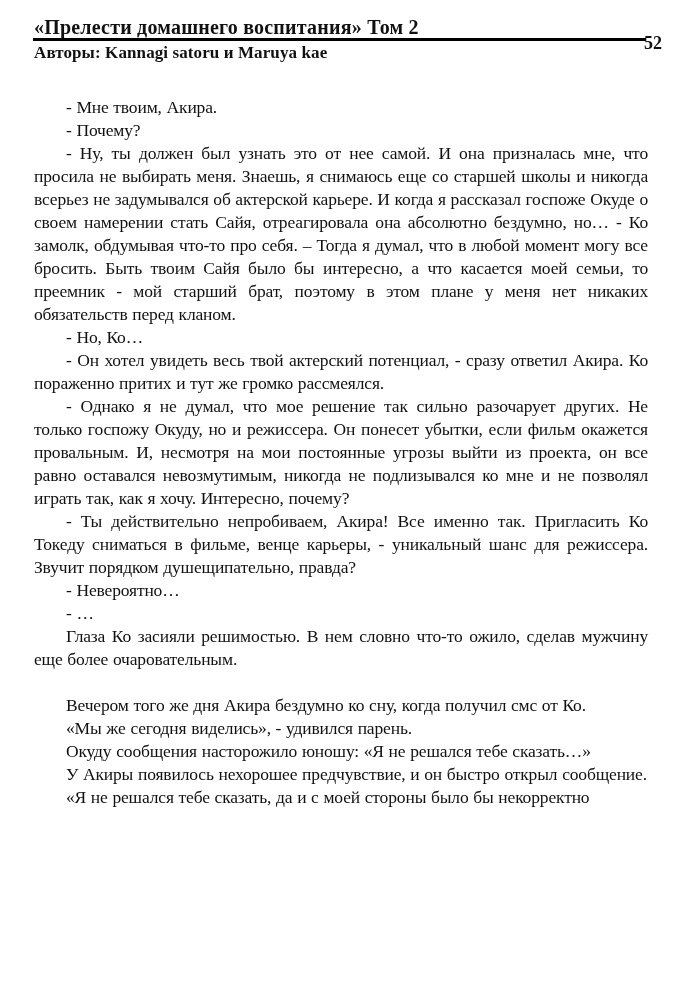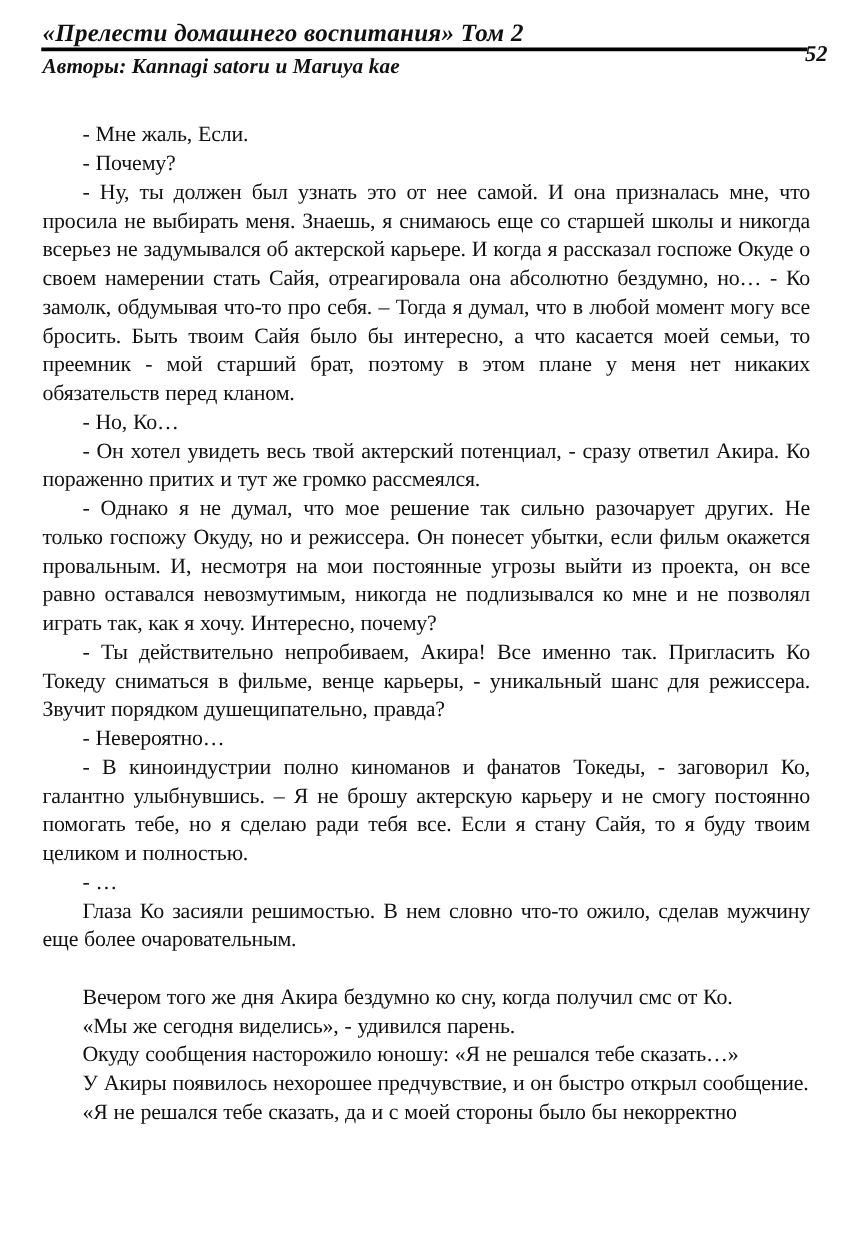--- a/index.html
+++ b/index.html
@@ -7,21 +7,21 @@
     position: relative;
     width: 682px;
     height: 1000px;
     background: #ffffff;
     color: #111111;
     font-family: "Liberation Serif", "DejaVu Serif", serif;
     overflow: hidden;
     box-sizing: border-box;
   }
   
-  .header { position: absolute; top: 0; left: 0; right: 0; height: 62px; font-style: italic; }
+  .header { position: absolute; top: 0; left: 0; right: 0; height: 62px; }
   .header-title {
     position: absolute;
     left: 34px; top: 16px;
     font-size: 20px;
     font-weight: 700;
     letter-spacing: 0.2px;
     white-space: nowrap;
   }
   .header-rule {
     position: absolute;
@@ -67,29 +67,28 @@
 <body>
 
 <div class="page">
   <div class="header">
     <div class="header-title">«Прелести домашнего воспитания» Том 2</div>
     <div class="header-rule"></div>
     <div class="page-number">52</div>
     <div class="authors-line">Авторы: Kannagi satoru и Maruya kae</div>
   </div>
   <div class="text-body">
-      <p class="para"><span>- Мне жаль, Если.</span></p>
+      <p class="para"><span>- Мне твоим, Акира.</span></p>
       <p class="para"><span>- Почему?</span></p>
       <p class="para"><span>- Ну, ты должен был узнать это от нее самой. И она призналась мне, что просила не выбирать меня. Знаешь, я снимаюсь еще со старшей школы и никогда всерьез не задумывался об актерской карьере. И когда я рассказал госпоже Окуде о своем намерении стать Сайя, отреагировала она абсолютно бездумно, но… - Ко замолк, обдумывая что-то про себя. – Тогда я думал, что в любой момент могу все бросить. Быть твоим Сайя было бы интересно, а что касается моей семьи, то преемник - мой старший брат, поэтому в этом плане у меня нет никаких обязательств перед кланом.</span></p>
       <p class="para"><span>- Но, Ко…</span></p>
       <p class="para"><span>- Он хотел увидеть весь твой актерский потенциал, - сразу ответил Акира. Ко пораженно притих и тут же громко рассмеялся.</span></p>
       <p class="para"><span>- Однако я не думал, что мое решение так сильно разочарует других. Не только госпожу Окуду, но и режиссера. Он понесет убытки, если фильм окажется провальным. И, несмотря на мои постоянные угрозы выйти из проекта, он все равно оставался невозмутимым, никогда не подлизывался ко мне и не позволял играть так, как я хочу. Интересно, почему?</span></p>
       <p class="para"><span>- Ты действительно непробиваем, Акира! Все именно так. Пригласить Ко Токеду сниматься в фильме, венце карьеры, - уникальный шанс для режиссера. Звучит порядком душещипательно, правда?</span></p>
       <p class="para"><span>- Невероятно…</span></p>
-      <p class="para"><span>- В киноиндустрии полно киноманов и фанатов Токеды, - заговорил Ко, галантно улыбнувшись. – Я не брошу актерскую карьеру и не смогу постоянно помогать тебе, но я сделаю ради тебя все. Если я стану Сайя, то я буду твоим целиком и полностью.</span></p>
       <p class="para"><span>- …</span></p>
       <p class="para"><span>Глаза Ко засияли решимостью. В нем словно что-то ожило, сделав мужчину еще более очаровательным.</span></p>
       <p class="para gap-before"><span>Вечером того же дня Акира бездумно ко сну, когда получил смс от Ко.</span></p>
       <p class="para"><span>«Мы же сегодня виделись», - удивился парень.</span></p>
       <p class="para"><span>Окуду сообщения насторожило юношу: </span><span class="italic">«Я не решался тебе сказать…»</span></p>
       <p class="para"><span>У Акиры появилось нехорошее предчувствие, и он быстро открыл сообщение.</span></p>
       <p class="para"><span class="italic">«Я не решался тебе сказать, да и с моей стороны было бы некорректно</span></p>
     </div>
 </div>
 

